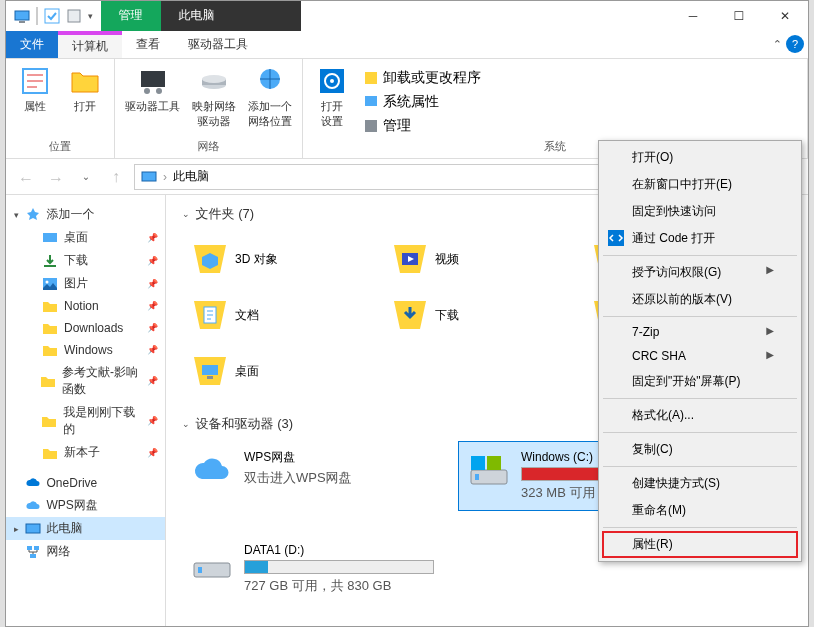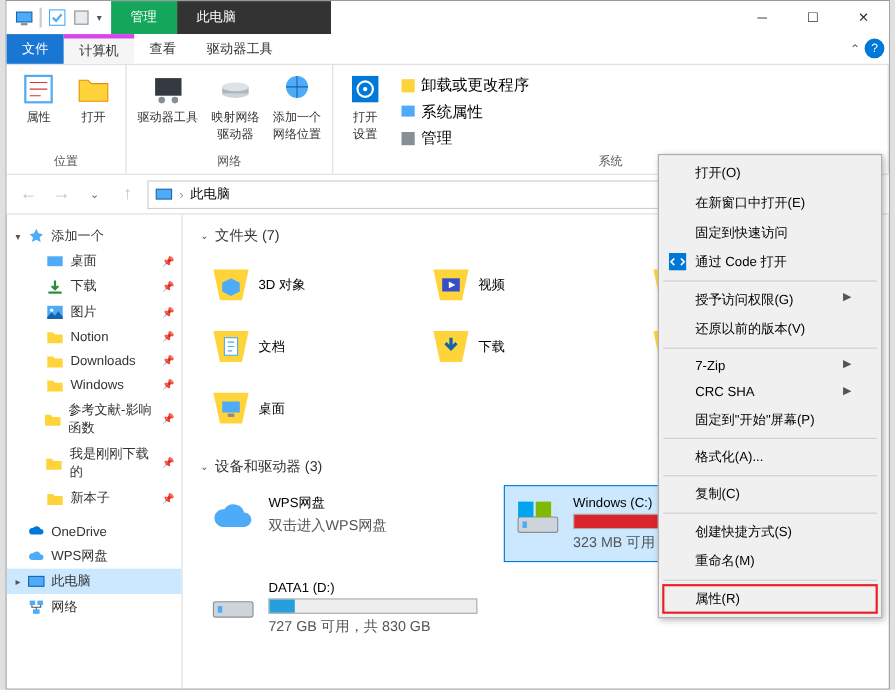--- a/index.html
+++ b/index.html
@@ -500,21 +500,21 @@
               </span>
               <div class="drive-info">
                 <span>Windows (C:)</span>
                 <div class="drive-bar">
                   <div class="drive-bar-fill red" style="width:99%"></div>
                 </div>
                 <span class="drive-sub">323 MB 可用，共 99.9 GB</span>
               </div>
             </div>
           </div>
-          <div class="drive-row" style="margin-top: 8px;">
+          <div class="drive-row" style="margin-top: 24px;">
             <div class="drive-item">
               <span class="drive-icon">
                 <svg viewBox="0 0 44 44">
                   <rect x="4" y="20" width="36" height="14" rx="2" fill="#ced4da" stroke="#868e96"></rect>
                   <rect x="8" y="24" width="4" height="6" fill="#4dabf7"></rect>
                 </svg>
               </span>
               <div class="drive-info">
                 <span>DATA1 (D:)</span>
                 <div class="drive-bar">

